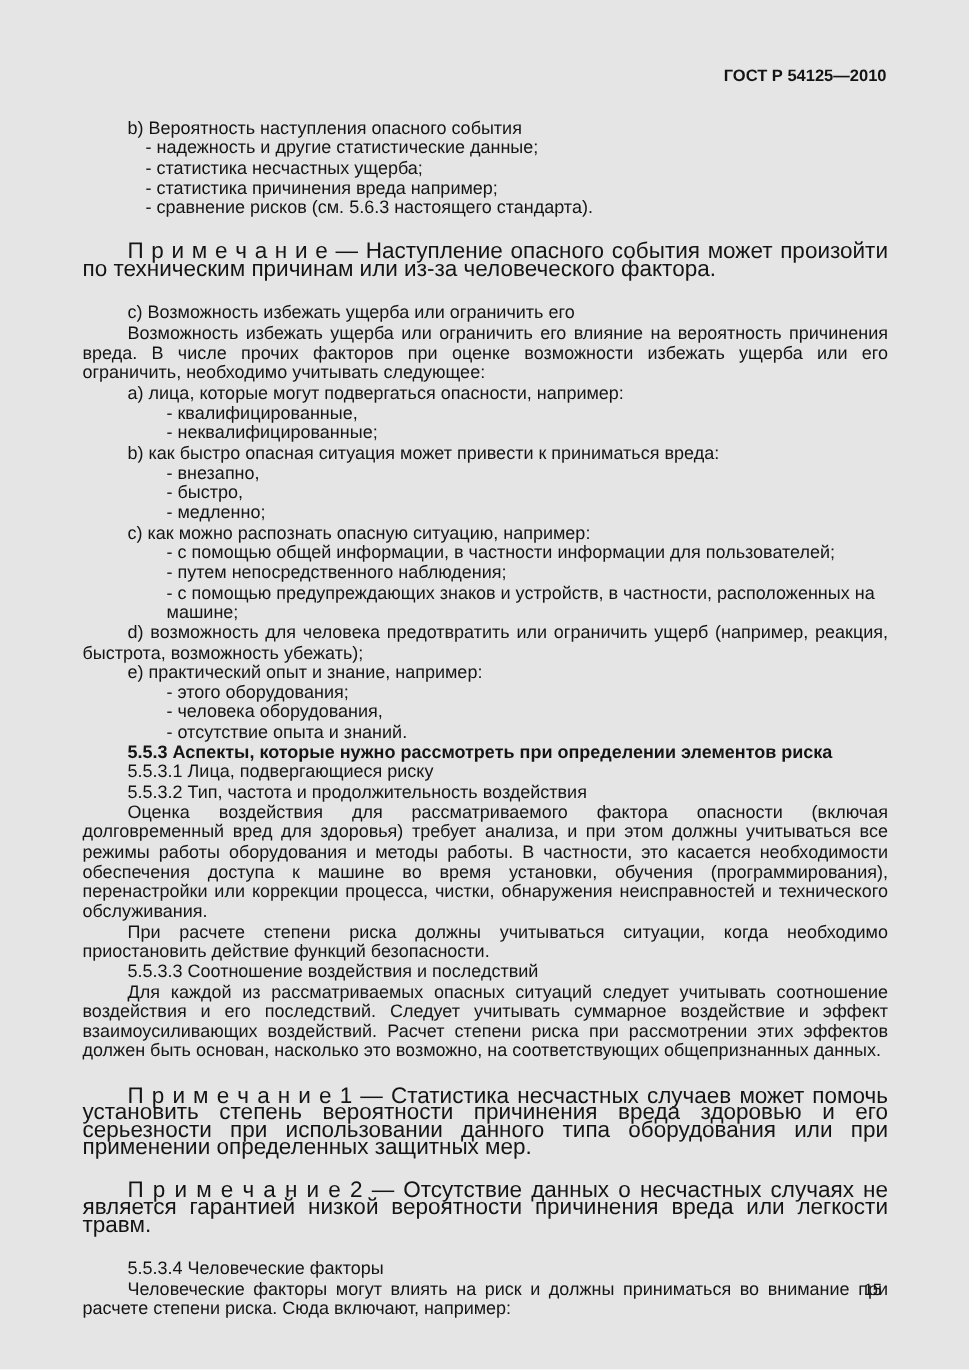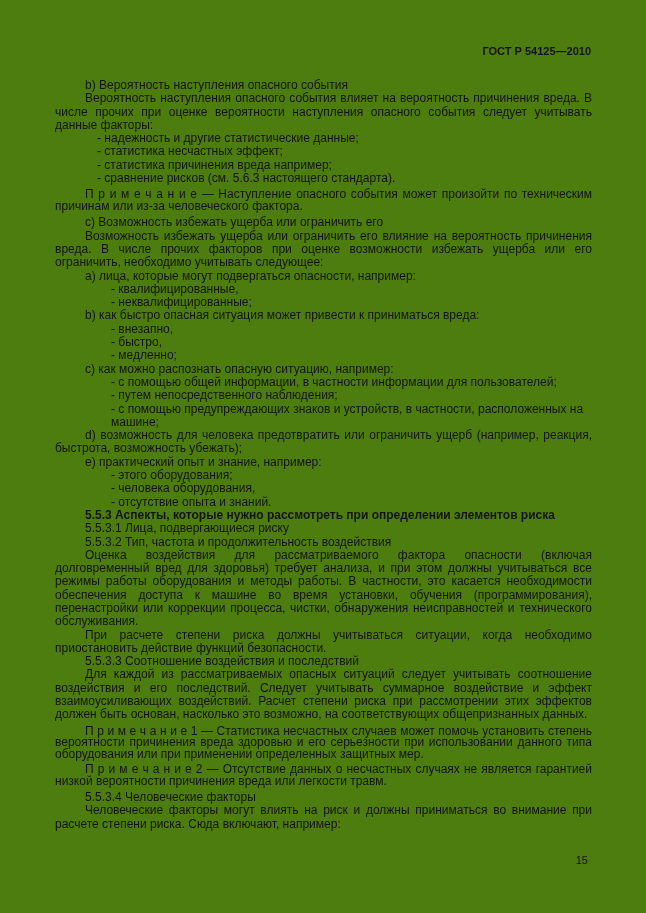--- a/index.html
+++ b/index.html
@@ -5,21 +5,21 @@
   html, body {
     margin: 0;
     padding: 0;
     background: #ffffff;
   }
   .page {
     position: relative;
     width: 646px;
     height: 913px;
     margin: 0 auto;
-    background: #4d7c0f;
+    background: #e5e5e5;
     font-family: "Liberation Sans", sans-serif;
     color: #141414;
     box-sizing: border-box;
     overflow: hidden;
   }
   .header {
     position: absolute;
     top: 45px;
     left: 55px;
     right: 55px;
@@ -37,46 +37,45 @@
     margin: 0;
     font-size: 12px;
     line-height: 13.3px;
     text-align: justify;
   }
   .para.p { text-indent: 30px; }
   .para.h { text-indent: 30px; font-weight: bold; }
   .para.list1 { margin-left: 42px; text-align: left; }
   .para.list2 { margin-left: 56px; text-align: left; }
   .para.note {
-    font-size: 12px;
+    font-size: 15px;
     line-height: 11.5px;
     text-indent: 30px;
-    margin: 4px 0;
+    margin: 17px 0;
   }
   .footer {
     position: absolute;
     right: 58px;
     bottom: 47px;
     font-size: 11px;
     margin-left: 16px;
   }
 </style>
 </head>
 <body>
 
 <div class="page">
   <div class="header">
     <span>ГОСТ Р 54125—2010</span>
   </div>
 
   <div class="content">
       <p class="para p">b) Вероятность наступления опасного события</p>
-      <p class="para p">Вероятность наступления опасного события влияет на вероятность причинения вреда. В числе прочих при оценке вероятности наступления опасного события следует учитывать данные факторы:</p>
       <p class="para list1">- надежность и другие статистические данные;</p>
-      <p class="para list1">- статистика несчастных эффект;</p>
+      <p class="para list1">- статистика несчастных ущерба;</p>
       <p class="para list1">- статистика причинения вреда например;</p>
       <p class="para list1">- сравнение рисков (см. 5.6.3 настоящего стандарта).</p>
       <p class="para note">П р и м е ч а н и е — Наступление опасного события может произойти по техническим причинам или из-за человеческого фактора.</p>
       <p class="para p">c) Возможность избежать ущерба или ограничить его</p>
       <p class="para p">Возможность избежать ущерба или ограничить его влияние на вероятность причинения вреда. В числе прочих факторов при оценке возможности избежать ущерба или его ограничить, необходимо учитывать следующее:</p>
       <p class="para p">a) лица, которые могут подвергаться опасности, например:</p>
       <p class="para list2">- квалифицированные,</p>
       <p class="para list2">- неквалифицированные;</p>
       <p class="para p">b) как быстро опасная ситуация может привести к приниматься вреда:</p>
       <p class="para list2">- внезапно,</p>

